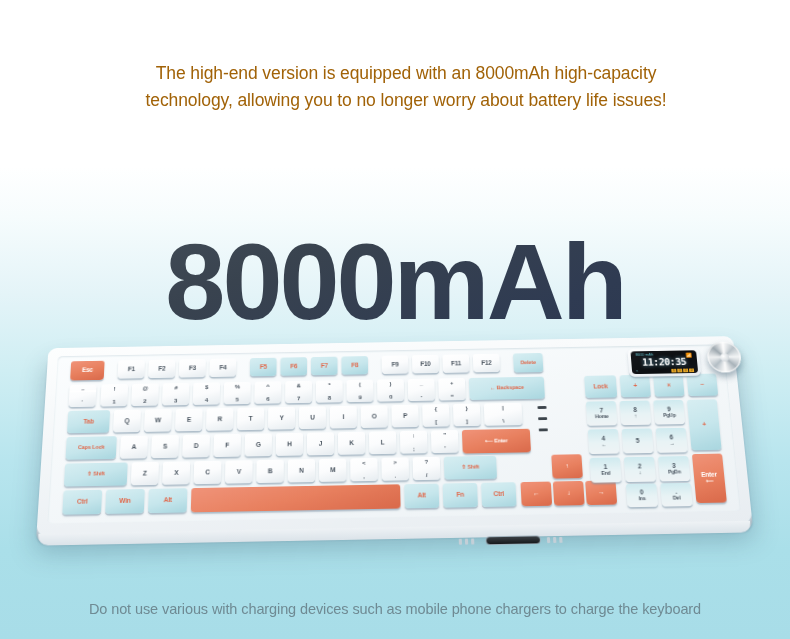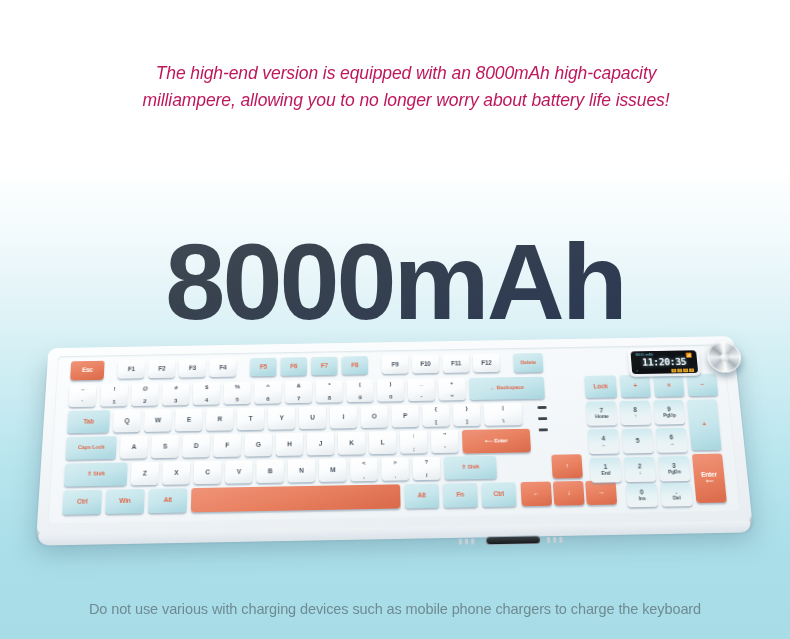--- a/index.html
+++ b/index.html
@@ -20,26 +20,25 @@
     font-weight:bold;
     font-size:31px;
     line-height:1.18;
     letter-spacing:-0.3px;
     padding-top:44px;
   }
   .headline span { display:block; }
 
   .subcopy {
     text-align:center;
-    color:#be185d;
+    color:#a16207;
     font-size:17.5px;
     line-height:1.52;
     padding:16px 18px 0 40px;
     letter-spacing:-0.1px;
-    font-style:italic;
   }
   .subcopy span { display:block; }
 
   
   .bignum {
     position:absolute;
     left:0; right:0;
     top:228px;
     text-align:center;
     font-size:108px;
@@ -198,21 +197,21 @@
   }
 </style>
 </head>
 <body>
 
 <div class="headline">
 </div>
 
 <div class="subcopy">
   <span>The high-end version is equipped with an 8000mAh high-capacity</span>
-  <span>milliampere, allowing you to no longer worry about battery life issues!</span>
+  <span>technology, allowing you to no longer worry about battery life issues!</span>
 </div>
 
 <div class="bignum">8000mAh</div>
 
 <div class="kb-stage">
   <div class="kb">
     <div class="case"></div>
     <div class="case-front">
       <div class="vent" style="left:410px"></div>
       <div class="vent" style="left:416px"></div>

